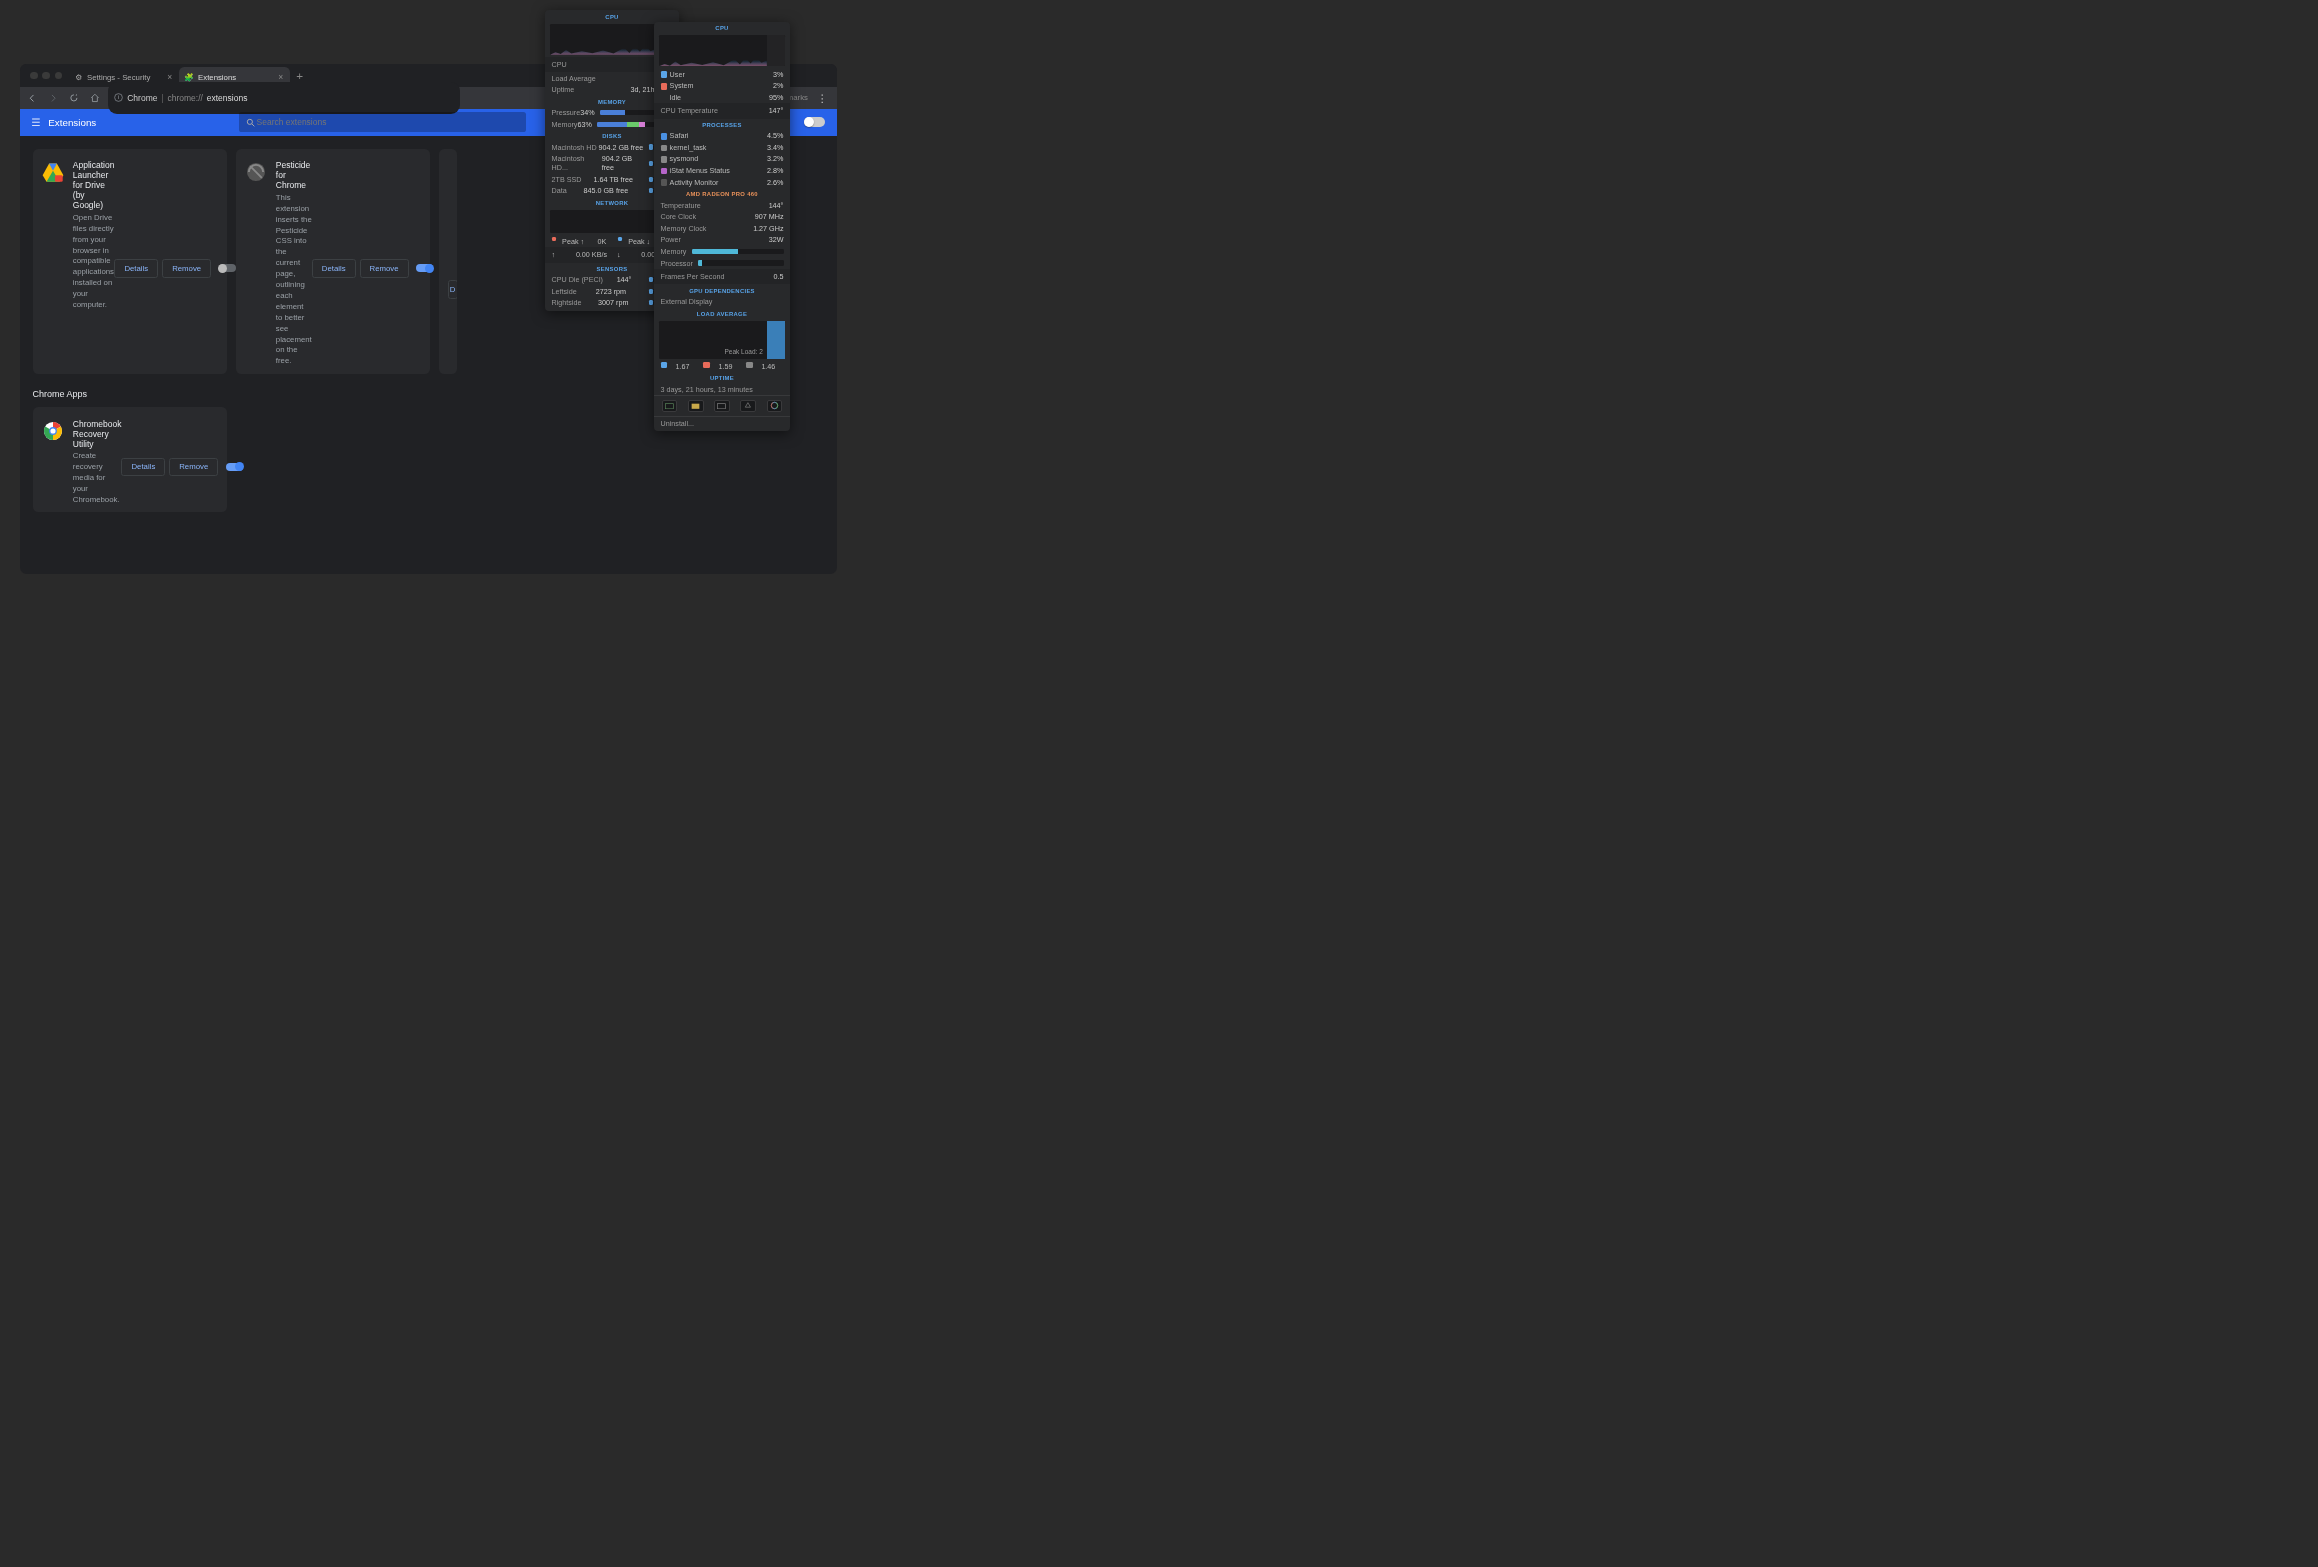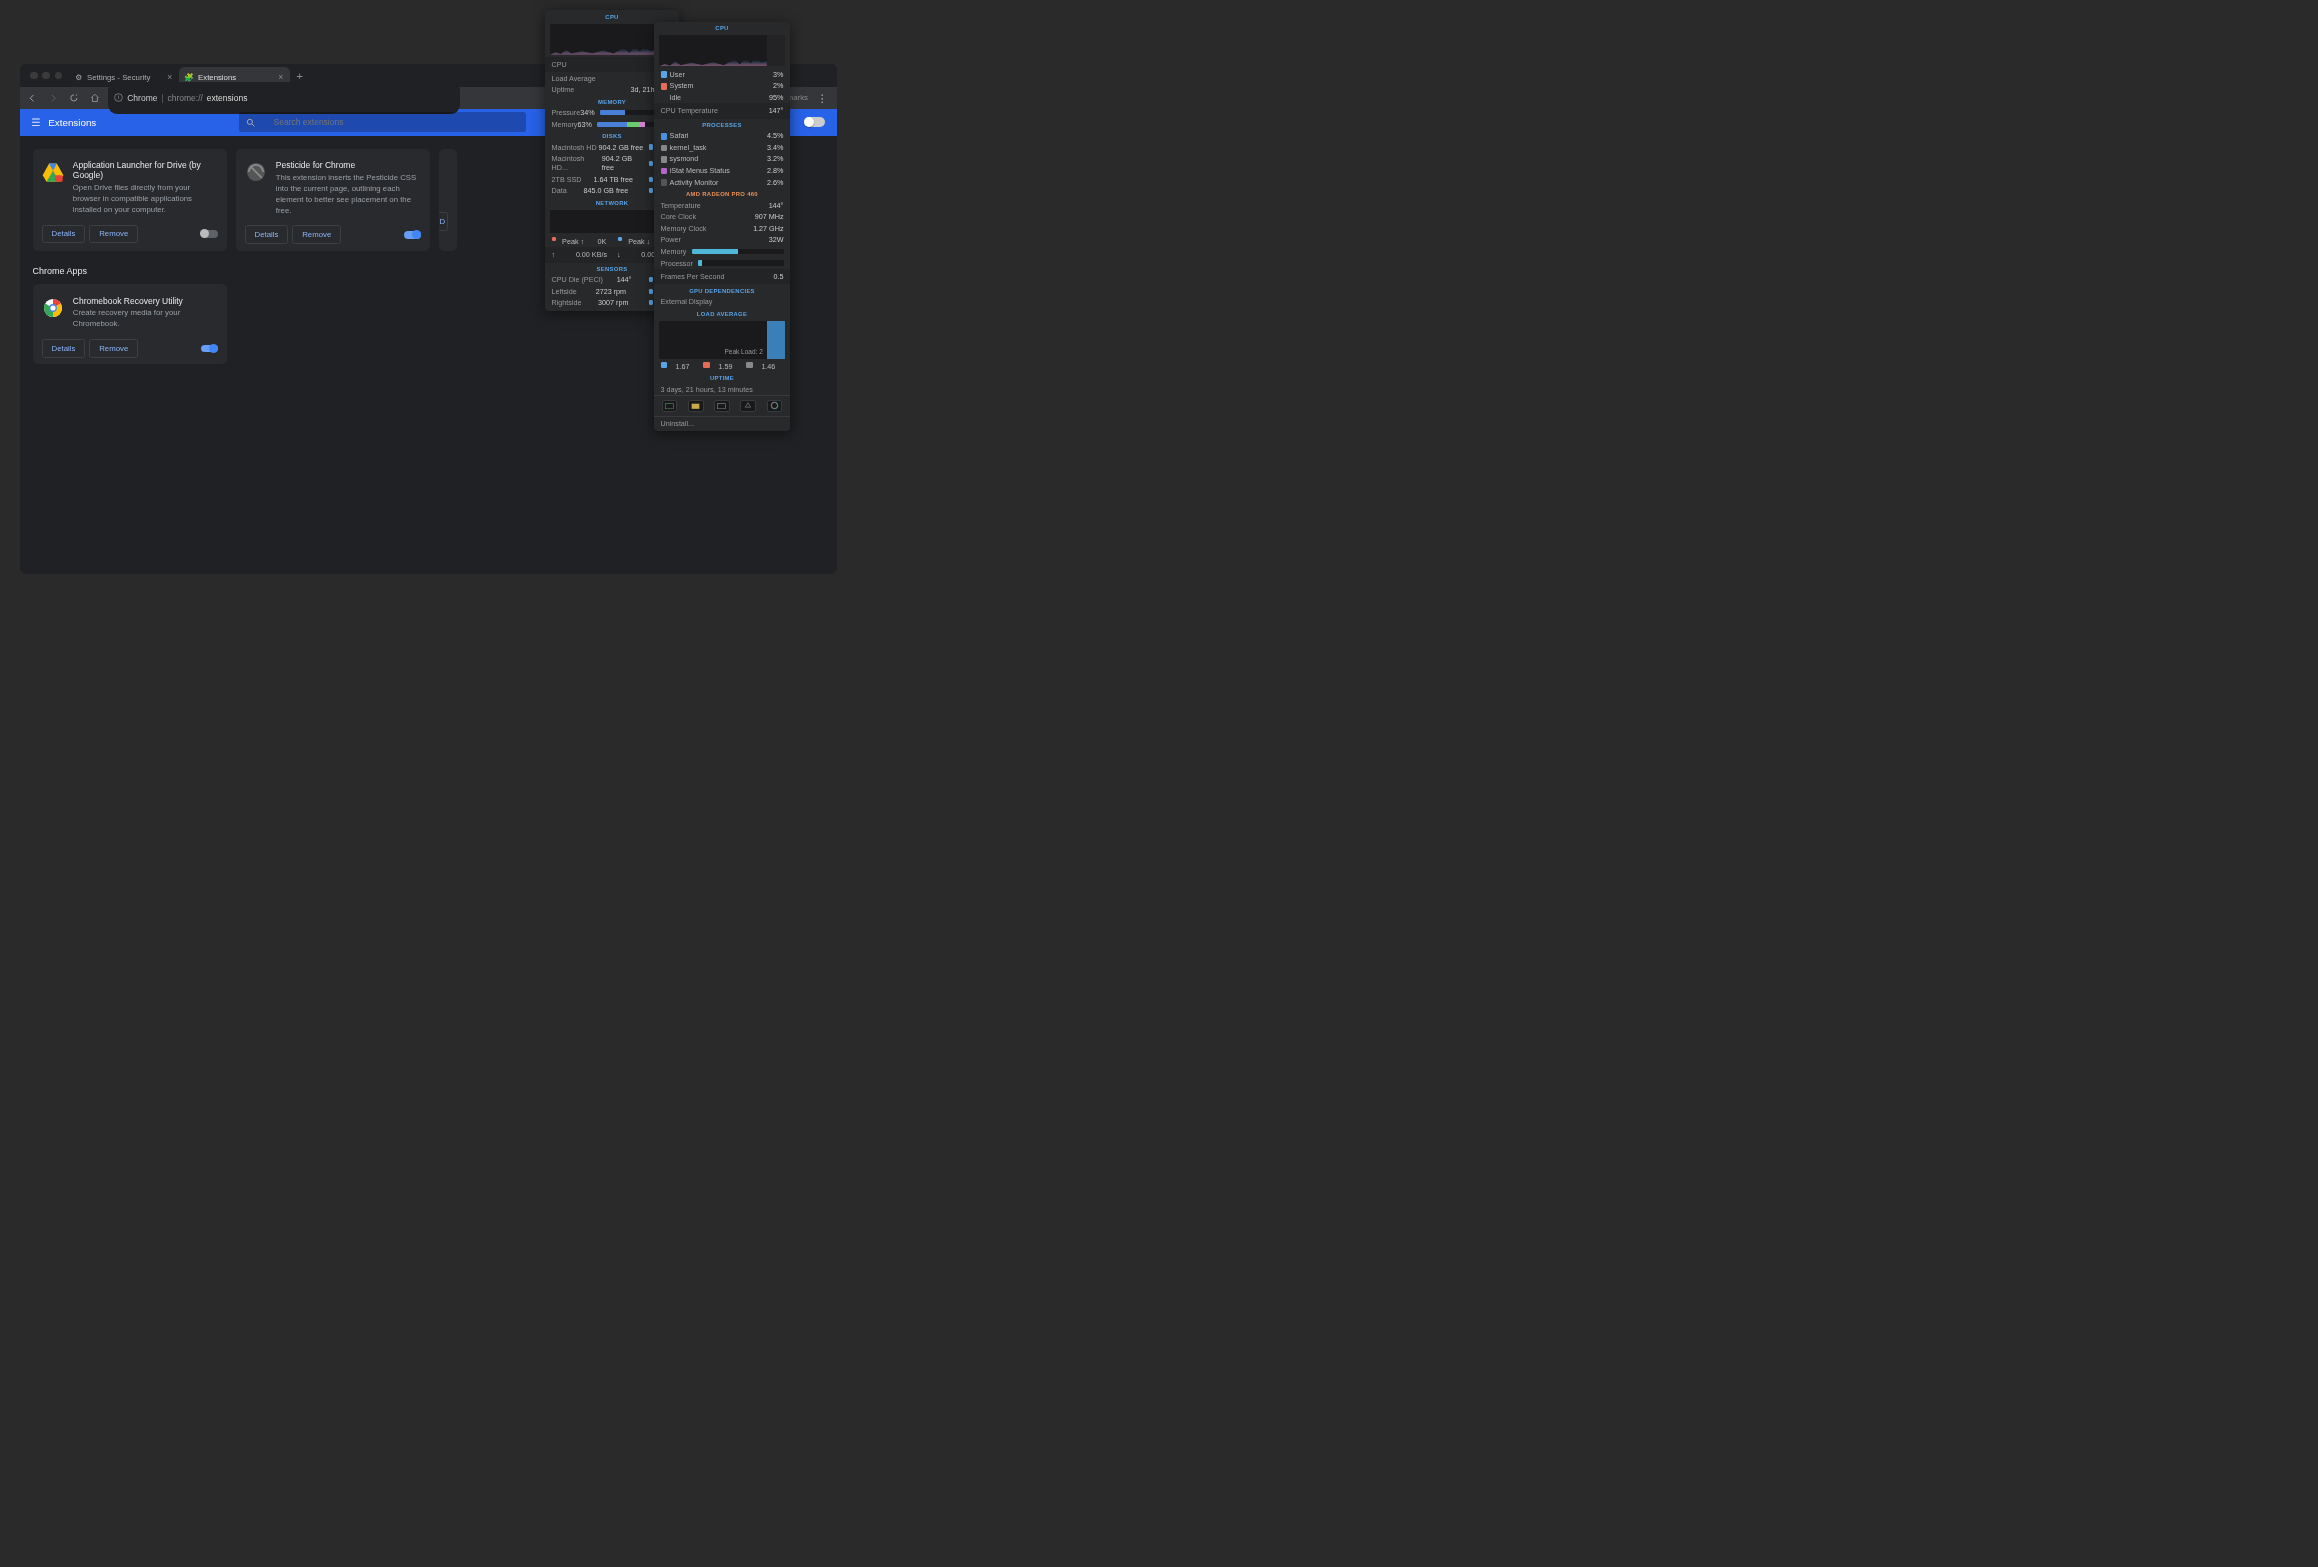--- a/index.html
+++ b/index.html
@@ -108,21 +108,21 @@
 .ext-title { color: #fff; font-size: 9.8px; }
 .search-box {
   margin: 13px auto;
   width: 287px;
   height: 19.5px;
   background: rgba(0,0,0,0.25);
   border-radius: 2.6px;
   display: flex;
   align-items: center;
   padding: 0 6.5px;
-  gap: 19px;
+  gap: 2px;
 }
 .search-box input {
   background: none;
   border: none;
   outline: none;
   color: #ddd;
   font-size: 8.5px;
   flex: 1;
 }
 .dev-toggle { display: flex; align-items: center; gap: 5.2px; }
@@ -145,21 +145,21 @@
   display: flex;
   gap: 9px;
   flex-wrap: wrap;
 }
 .ext-card {
   width: 194px;
   background: #292a2d;
   border-radius: 5.2px;
   padding: 11.7px 9px 6.5px 9px;
   display: flex;
-  flex-direction: column;
+  flex-direction: row;
   min-height: 78px;
 }
 .ext-card-top { display: flex; gap: 7.8px; }
 .ext-icon-box { width: 23.5px; height: 23.5px; flex: 0 0 23.5px; display: flex; align-items: center; justify-content: center; }
 .ext-name { font-size: 8.5px; color: #e8eaed; margin-bottom: 2.6px; }
 .ext-desc { font-size: 7.8px; color: #9aa0a6; line-height: 1.4; }
 .ext-actions {
   display: flex;
   align-items: center;
   margin-top: 9px;

